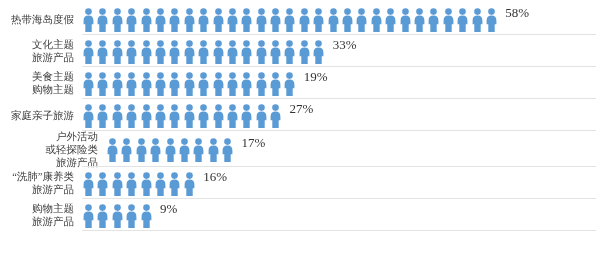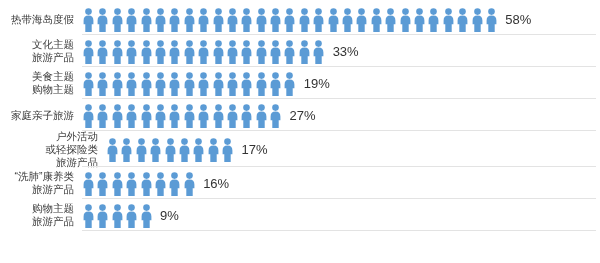--- a/index.html
+++ b/index.html
@@ -11,20 +11,21 @@
     height: 263px;
     background: #ffffff;
     font-family: "Liberation Sans", sans-serif;
     overflow: hidden;
   }
   #chart {
     position: relative;
     width: 600px;
     height: 263px;
     box-sizing: border-box;
+    font-family: Liberation Serif, serif;
   }
   .row {
     display: flex;
     align-items: center;
     width: 100%;
     box-sizing: border-box;
   }
   .row-label {
     width: 82px;
     flex: 0 0 82px;
@@ -32,21 +33,20 @@
     padding-right: 8px;
     box-sizing: border-box;
     font-size: 10.5px;
     line-height: 13px;
     color: #3a3a3a;
     white-space: pre-line;
   }
   .row-bar {
     flex: 1 1 auto;
     display: flex;
-    align-items: center;
     min-width: 0;
   }
   .icons {
     display: flex;
     align-items: flex-end;
     height: 26px;
   }
   .person {
     width: 13px;
     height: 24px;

